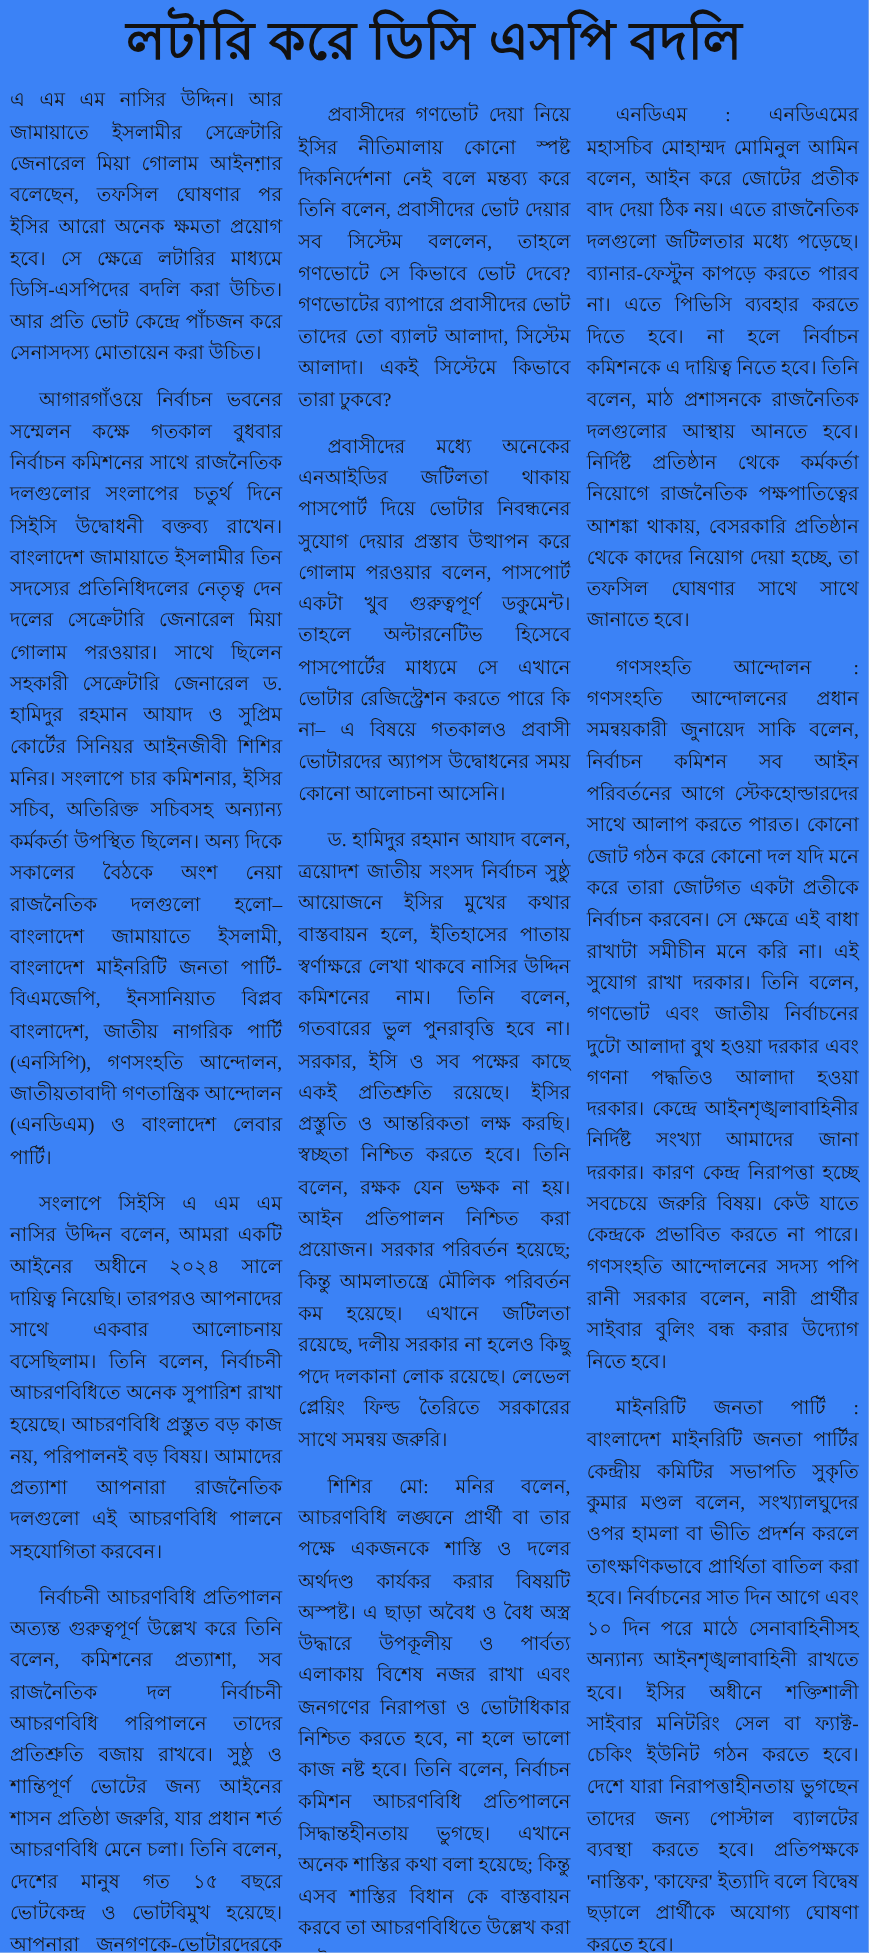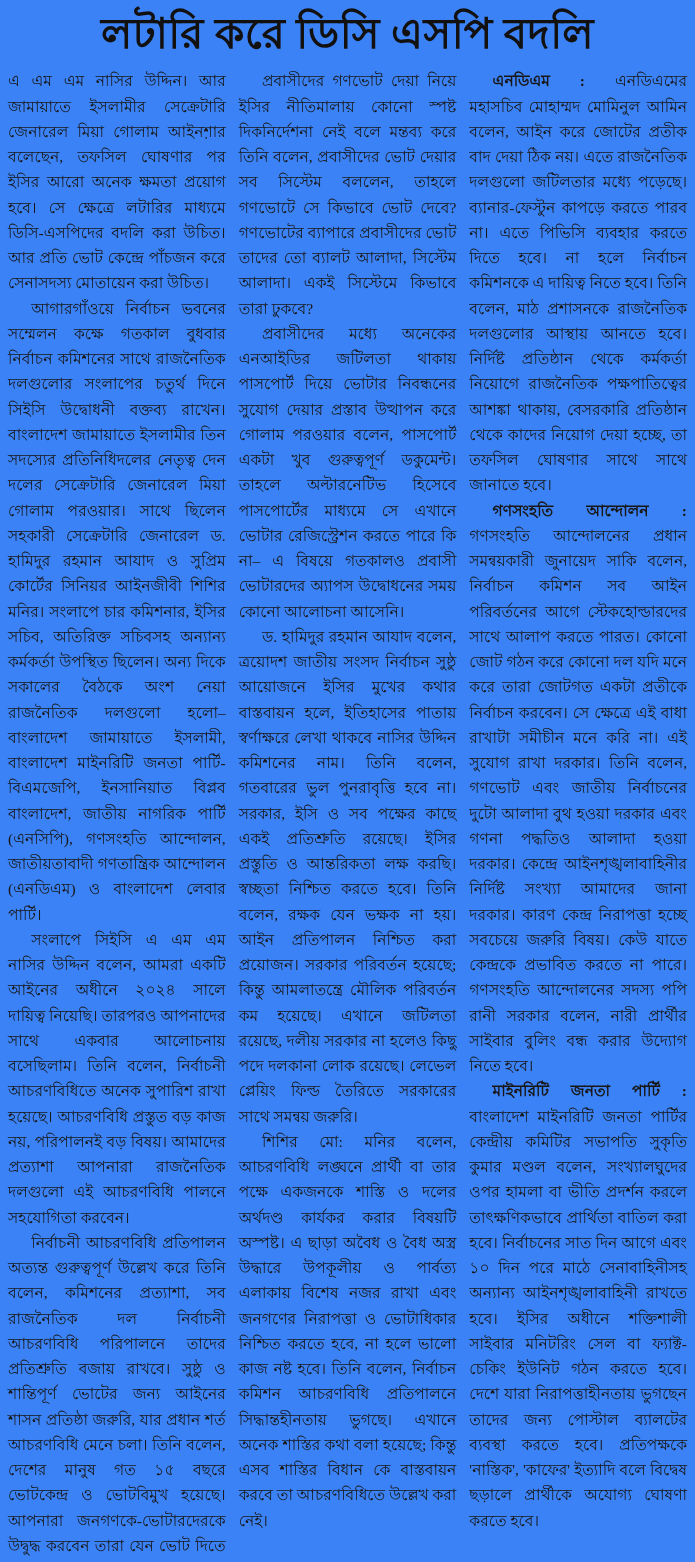--- a/index.html
+++ b/index.html
@@ -39,22 +39,22 @@
     text-align:justify;
     text-justify:inter-word;
   }
   .kicker{
     font-weight:700;
     font-style:italic;
     font-size:15.5px;
     margin:0 0 2px 0;
   }
   .para{margin:0;}
-  .para.indent{text-indent:1.5em;}
-  .para b{font-weight:700;}
+  .para.indent{text-indent:1.5em;margin-top:12px;}
+  .para b{font-weight:400;}
 </style>
 </head>
 <body>
 
 <div class="page">
 
   <h1 class="headline">লটারি করে ডিসি এসপি বদলি</h1>
 
   <div class="columns">
 

